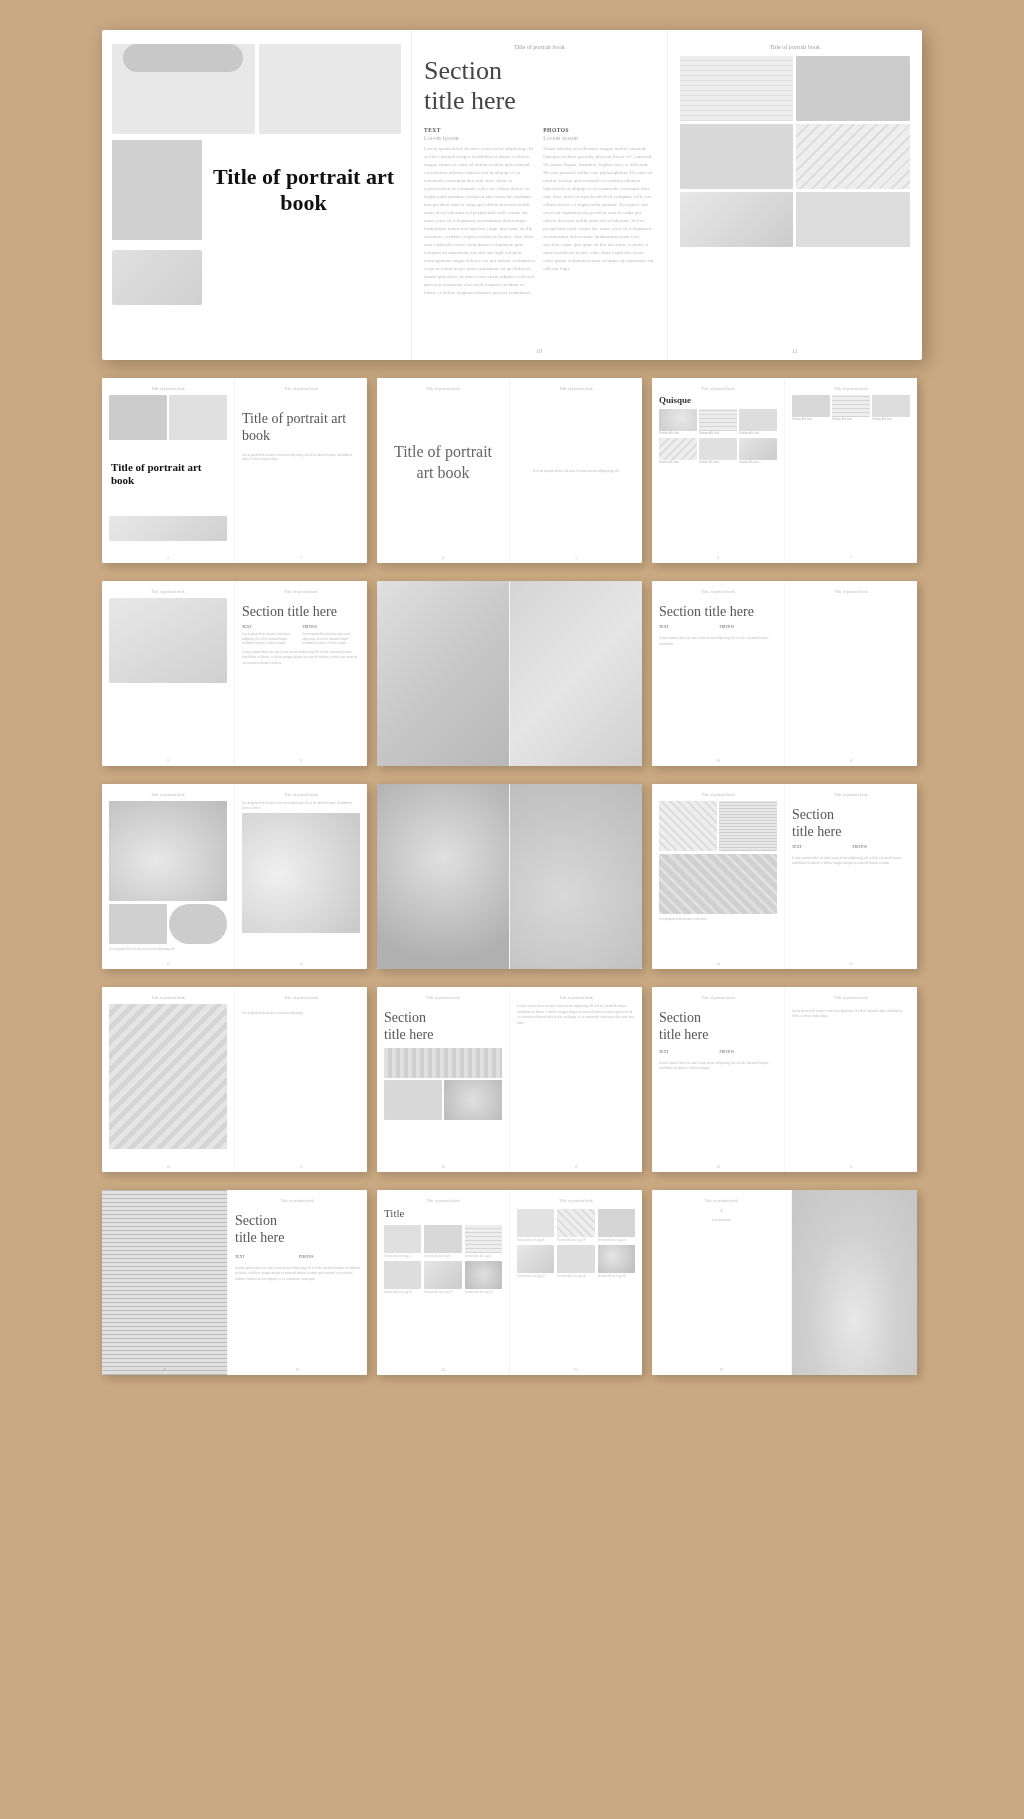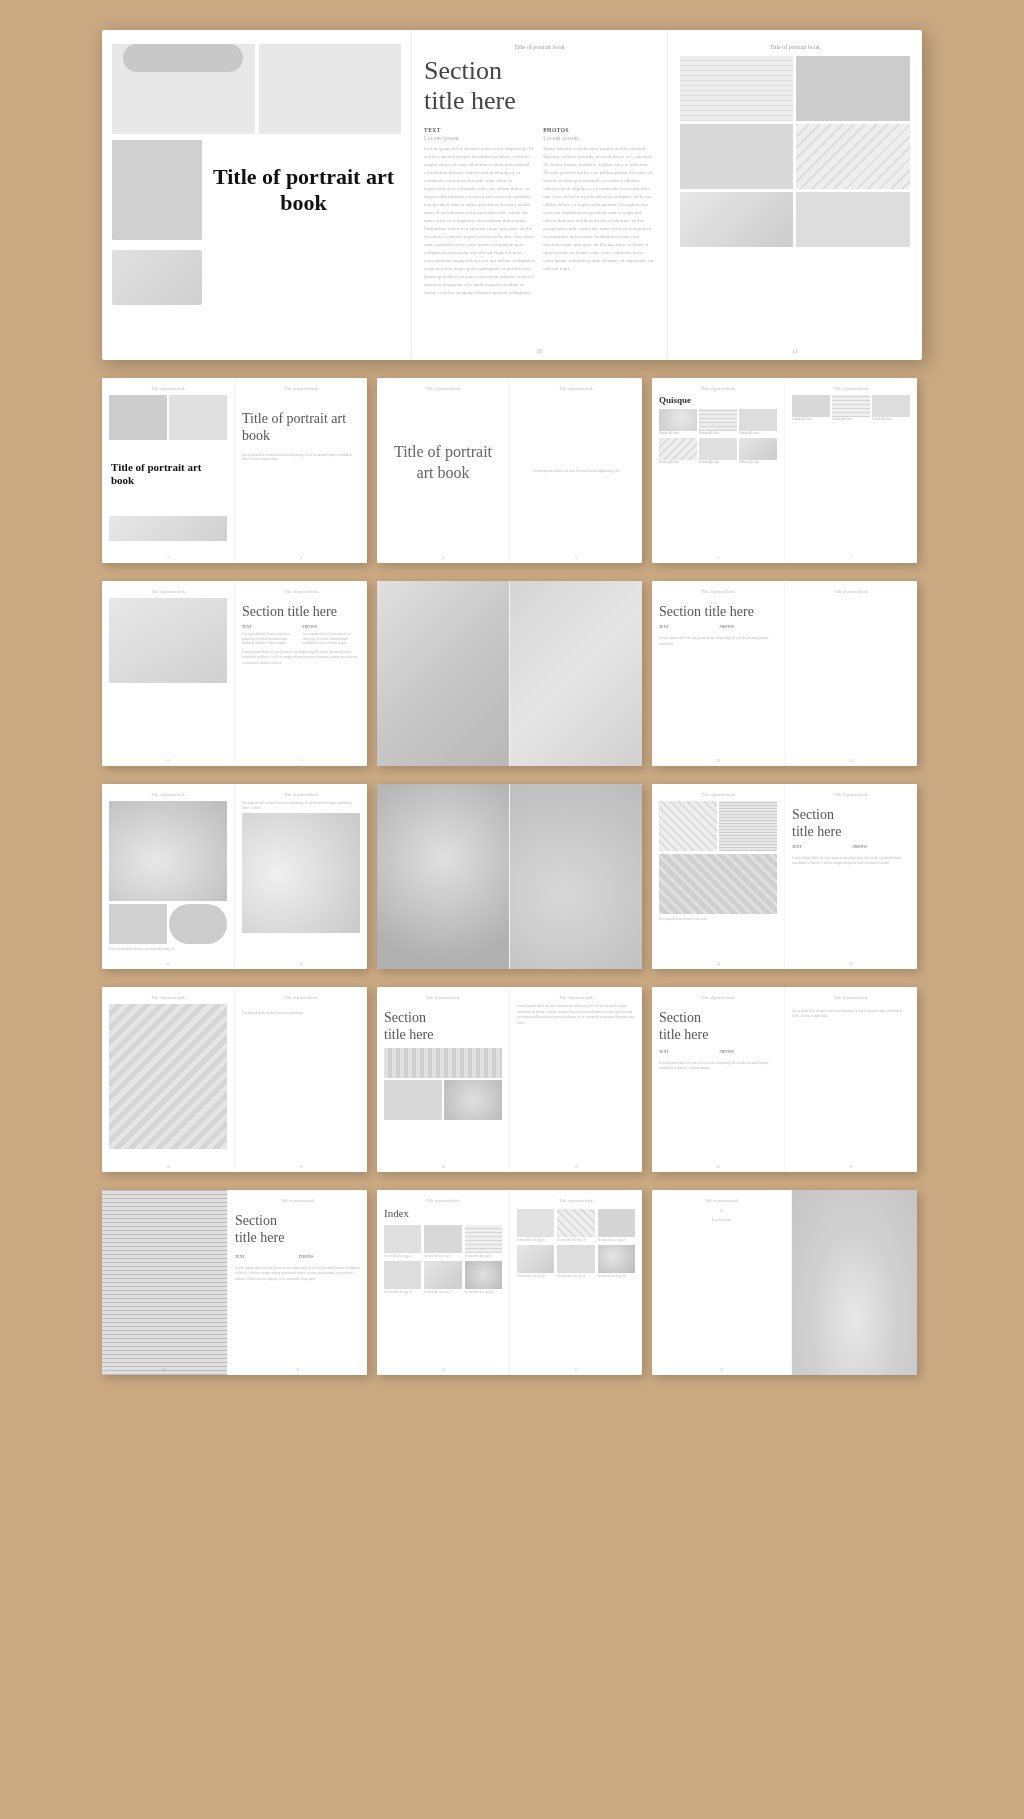--- a/index.html
+++ b/index.html
@@ -711,21 +711,21 @@
           </div>
         </div>
         <div style="font-size:3.5px;color:#bbb;line-height:1.6;margin-top:4px;">Lorem ipsum dolor sit amet consectetur adipiscing elit sed do eiusmod tempor incididunt ut labore et dolore magna aliqua ut enim ad minim veniam quis nostrud exercitation ullamco laboris nisi ut aliquip ex ea commodo consequat</div>
         <div class="sp-page-num">23</div>
       </div>
     </div>
 
     <div class="small-spread two-page">
       <div class="sp-page">
         <div class="sp-header">Title of portrait book</div>
-        <div style="font-size:11px; font-weight:400; color:#555; margin-bottom:4px;">Index</div>
+        <div style="font-size:11px; font-weight:400; color:#555; margin-bottom:4px;">Title</div>
         <div class="index-grid">
           <div class="index-item">
             <div class="index-thumb" style="background:#e0e0e0;"></div>
             <div class="index-label">Section title here pg 4</div>
           </div>
           <div class="index-item">
             <div class="index-thumb" style="background:#d8d8d8;"></div>
             <div class="index-label">Section title here pg 6</div>
           </div>
           <div class="index-item">

